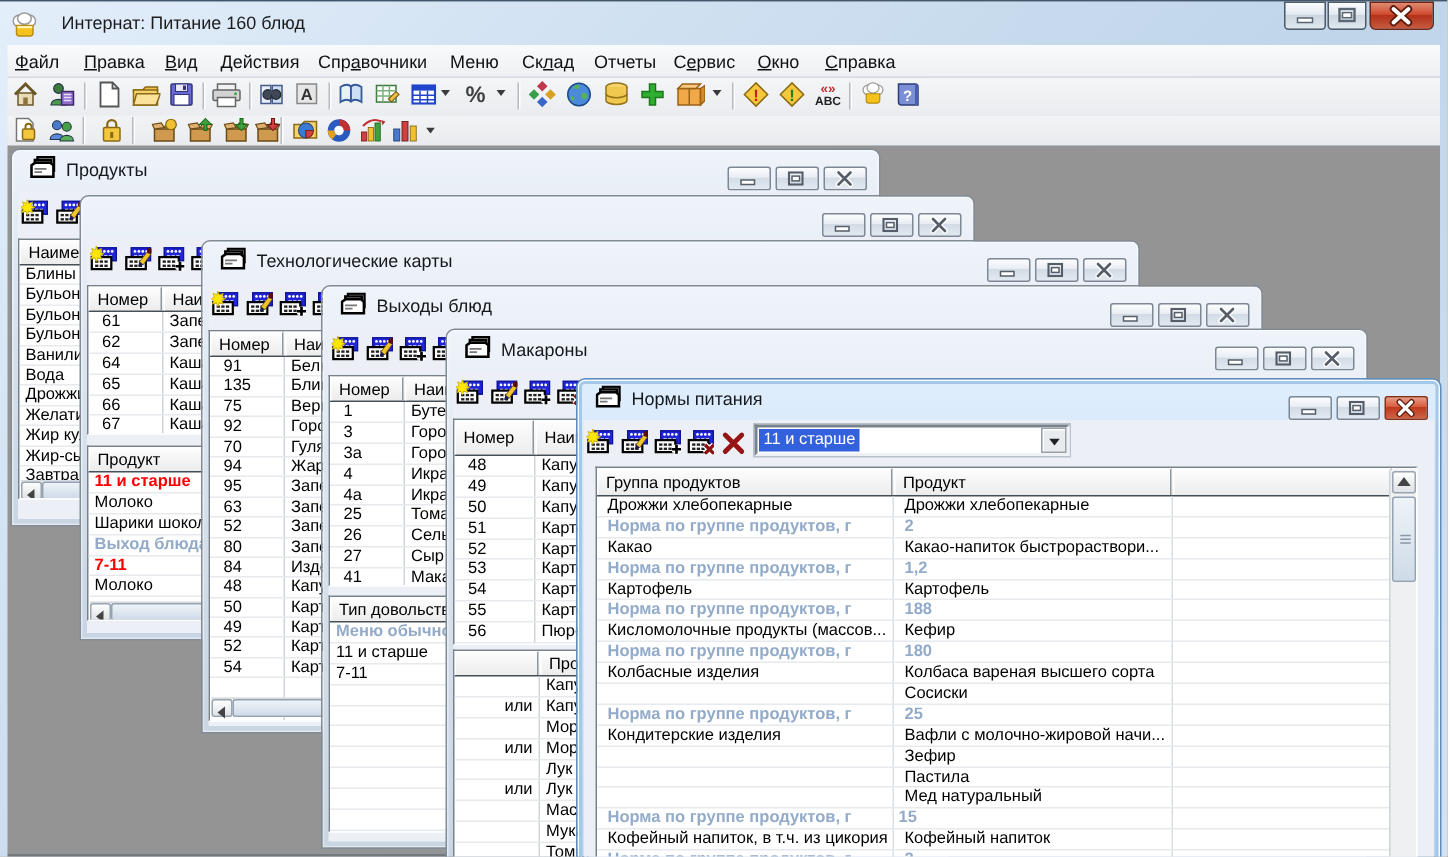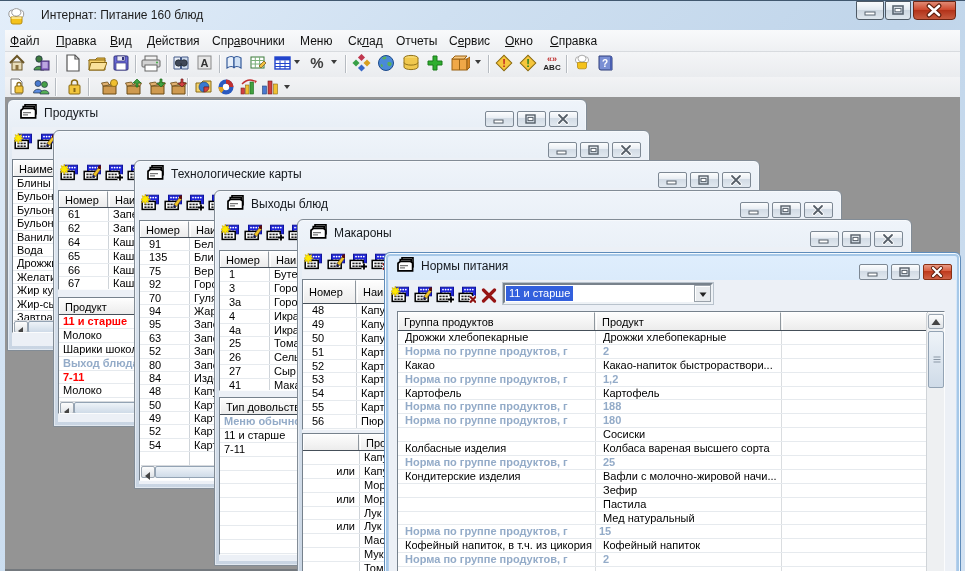--- a/index.html
+++ b/index.html
@@ -1076,23 +1076,24 @@
             <div class="hc" style="left:384px;width:146px;height:19px"></div>
           </div>
 <div class="vln" style="left:197px;top:19px;background:#dadde0"></div>
           <div class="vln" style="left:383px;top:19px;background:#dadde0"></div>
 <div class="gr "><span style="display:inline-block;width:197px;padding-left:7px;overflow:hidden;white-space:nowrap">Дрожжи хлебопекарные</span><span style="display:inline-block;width:186px;padding-left:8px;overflow:hidden;white-space:nowrap">Дрожжи хлебопекарные</span></div>
           <div class="gr blu"><span style="display:inline-block;width:197px;padding-left:7px;overflow:hidden;white-space:nowrap">Норма по группе продуктов, г</span><span style="display:inline-block;width:186px;padding-left:8px;overflow:hidden;white-space:nowrap">2</span></div>
           <div class="gr "><span style="display:inline-block;width:197px;padding-left:7px;overflow:hidden;white-space:nowrap">Какао</span><span style="display:inline-block;width:186px;padding-left:8px;overflow:hidden;white-space:nowrap">Какао-напиток быстрораствори...</span></div>
           <div class="gr blu"><span style="display:inline-block;width:197px;padding-left:7px;overflow:hidden;white-space:nowrap">Норма по группе продуктов, г</span><span style="display:inline-block;width:186px;padding-left:8px;overflow:hidden;white-space:nowrap">1,2</span></div>
           <div class="gr "><span style="display:inline-block;width:197px;padding-left:7px;overflow:hidden;white-space:nowrap">Картофель</span><span style="display:inline-block;width:186px;padding-left:8px;overflow:hidden;white-space:nowrap">Картофель</span></div>
           <div class="gr blu"><span style="display:inline-block;width:197px;padding-left:7px;overflow:hidden;white-space:nowrap">Норма по группе продуктов, г</span><span style="display:inline-block;width:186px;padding-left:8px;overflow:hidden;white-space:nowrap">188</span></div>
+          <div class="gr "><span style="display:inline-block;width:197px;padding-left:7px;overflow:hidden;white-space:nowrap">Кисломолочные продукты (массов...</span><span style="display:inline-block;width:186px;padding-left:8px;overflow:hidden;white-space:nowrap">Кефир</span></div>
           <div class="gr blu"><span style="display:inline-block;width:197px;padding-left:7px;overflow:hidden;white-space:nowrap">Норма по группе продуктов, г</span><span style="display:inline-block;width:186px;padding-left:8px;overflow:hidden;white-space:nowrap">180</span></div>
+          <div class="gr "><span style="display:inline-block;width:197px;padding-left:7px;overflow:hidden;white-space:nowrap">Колбасные изделия</span><span style="display:inline-block;width:186px;padding-left:8px;overflow:hidden;white-space:nowrap">Колбаса вареная высшего сорта</span></div>
           <div class="gr "><span style="display:inline-block;width:197px;padding-left:7px;overflow:hidden;white-space:nowrap"></span><span style="display:inline-block;width:186px;padding-left:8px;overflow:hidden;white-space:nowrap">Сосиски</span></div>
-          <div class="gr "><span style="display:inline-block;width:197px;padding-left:7px;overflow:hidden;white-space:nowrap">Колбасные изделия</span><span style="display:inline-block;width:186px;padding-left:8px;overflow:hidden;white-space:nowrap">Колбаса вареная высшего сорта</span></div>
           <div class="gr blu"><span style="display:inline-block;width:197px;padding-left:7px;overflow:hidden;white-space:nowrap">Норма по группе продуктов, г</span><span style="display:inline-block;width:186px;padding-left:8px;overflow:hidden;white-space:nowrap">25</span></div>
           <div class="gr "><span style="display:inline-block;width:197px;padding-left:7px;overflow:hidden;white-space:nowrap">Кондитерские изделия</span><span style="display:inline-block;width:186px;padding-left:8px;overflow:hidden;white-space:nowrap">Вафли с молочно-жировой начи...</span></div>
           <div class="gr "><span style="display:inline-block;width:197px;padding-left:7px;overflow:hidden;white-space:nowrap"></span><span style="display:inline-block;width:186px;padding-left:8px;overflow:hidden;white-space:nowrap">Зефир</span></div>
           <div class="gr "><span style="display:inline-block;width:197px;padding-left:7px;overflow:hidden;white-space:nowrap"></span><span style="display:inline-block;width:186px;padding-left:8px;overflow:hidden;white-space:nowrap">Пастила</span></div>
           <div class="gr "><span style="display:inline-block;width:197px;padding-left:7px;overflow:hidden;white-space:nowrap"></span><span style="display:inline-block;width:186px;padding-left:8px;overflow:hidden;white-space:nowrap">Мед натуральный</span></div>
           <div class="gr blu"><span style="display:inline-block;width:197px;padding-left:7px;overflow:hidden;white-space:nowrap">Норма по группе продуктов, г</span><span style="display:inline-block;width:186px;padding-left:4px;overflow:hidden;white-space:nowrap">15</span></div>
           <div class="gr "><span style="display:inline-block;width:197px;padding-left:7px;overflow:hidden;white-space:nowrap">Кофейный напиток, в т.ч. из цикория</span><span style="display:inline-block;width:186px;padding-left:8px;overflow:hidden;white-space:nowrap">Кофейный напиток</span></div>
           <div class="gr blu"><span style="display:inline-block;width:197px;padding-left:7px;overflow:hidden;white-space:nowrap">Норма по группе продуктов, г</span><span style="display:inline-block;width:186px;padding-left:8px;overflow:hidden;white-space:nowrap">2</span></div>
 <div style="position:absolute;right:0;top:1px;bottom:0;width:18px;background:#eef0f2;border-left:1px solid #d0d4d8">
 <div class="sbbtn" style="left:1px;top:1px;width:16px;height:15px"><svg width="14" height="13">

